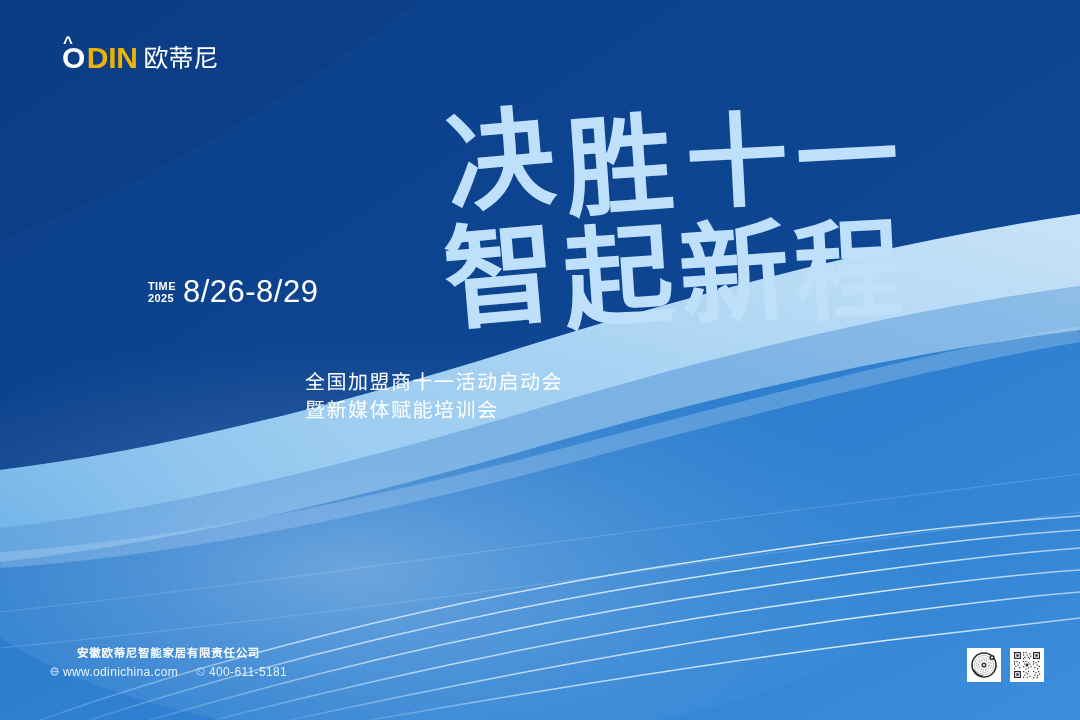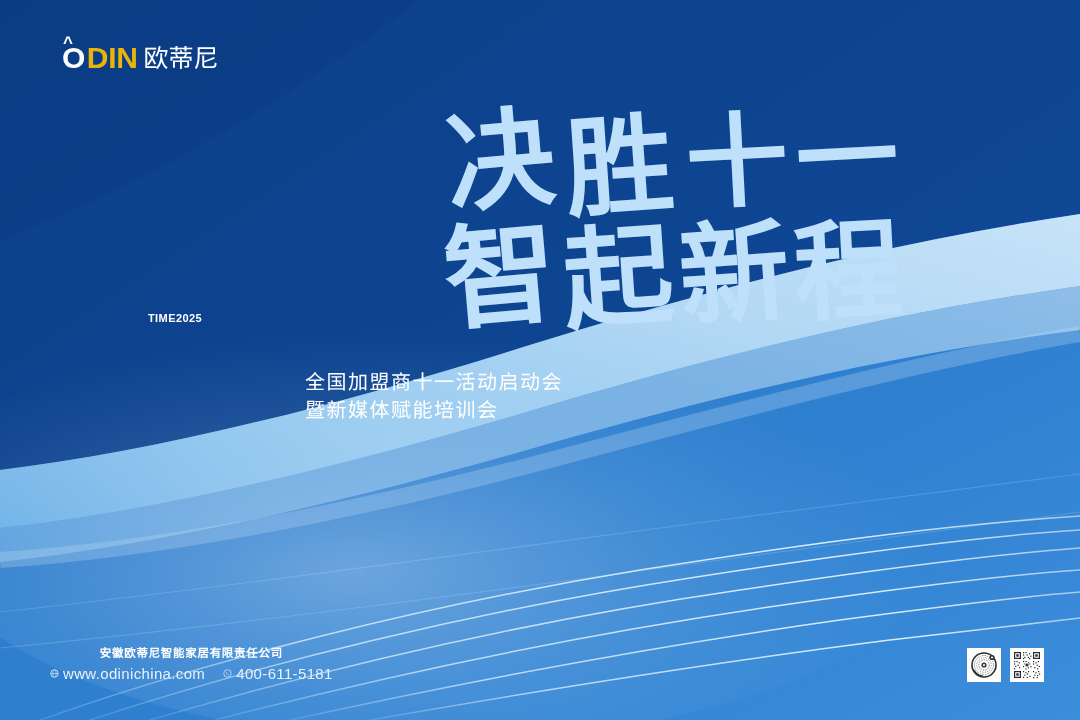--- a/index.html
+++ b/index.html
@@ -94,24 +94,23 @@
     position: absolute;
     left: 148px;
     top: 276px;
     display: flex;
     align-items: flex-start;
     gap: 7px;
     z-index: 20;
   }
   #time-block .tlabel {
     display: flex;
-    flex-direction: row;
+    flex-direction: column;
     padding-top: 4px;
     line-height: 1.12;
-    margin-top: 32px;
   }
   #time-block .tlabel span {
     font-size: 11px;
     font-weight: 700;
     color: #ffffff;
     letter-spacing: 0.4px;
   }
   #time-block .tvalue {
     font-size: 31px;
     font-weight: 400;
@@ -171,21 +170,21 @@
     display: flex;
     align-items: center;
     gap: 18px;
   }
   #footer .citem {
     display: flex;
     align-items: center;
     gap: 4px;
   }
   #footer .citem .txt {
-    font-size: 15px;
+    font-size: 12px;
     font-weight: 400;
     color: #e9f1fb;
     letter-spacing: 0.35px;
     line-height: 1;
   }
   #footer .ic {
     width: 9px;
     height: 9px;
     flex: 0 0 9px;
     display: block;
@@ -318,20 +317,21 @@
         <text class="calli" x="356" y="204" font-size="108" transform="rotate(-3 356 204)">程</text>
       </g>
     </svg>
   </div>
 
   <div id="time-block">
     <div class="tlabel">
       <span>TIME</span>
       <span>2025</span>
     </div>
+    <div class="tvalue">8/26-8/29</div>
   </div>
 
 
   <div id="subtitle">
     <div>全国加盟商十一活动启动会</div>
     <div>暨新媒体赋能培训会</div>
   </div>
 
   <div id="footer">
     <div class="company">安徽欧蒂尼智能家居有限责任公司</div>

